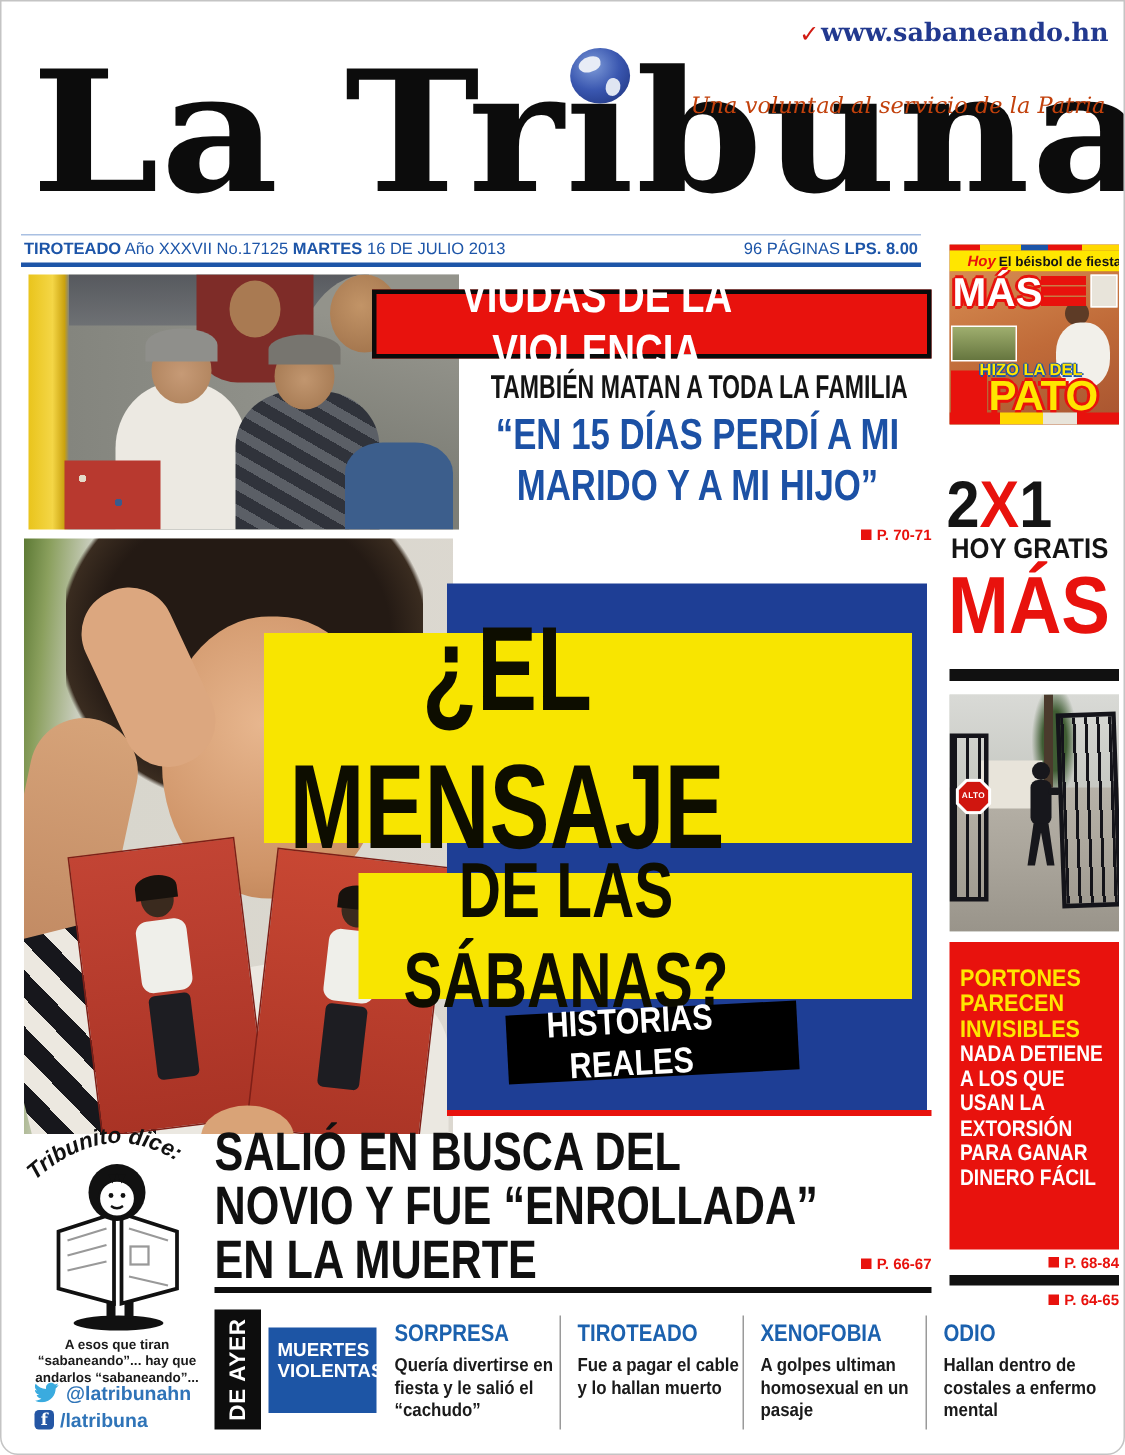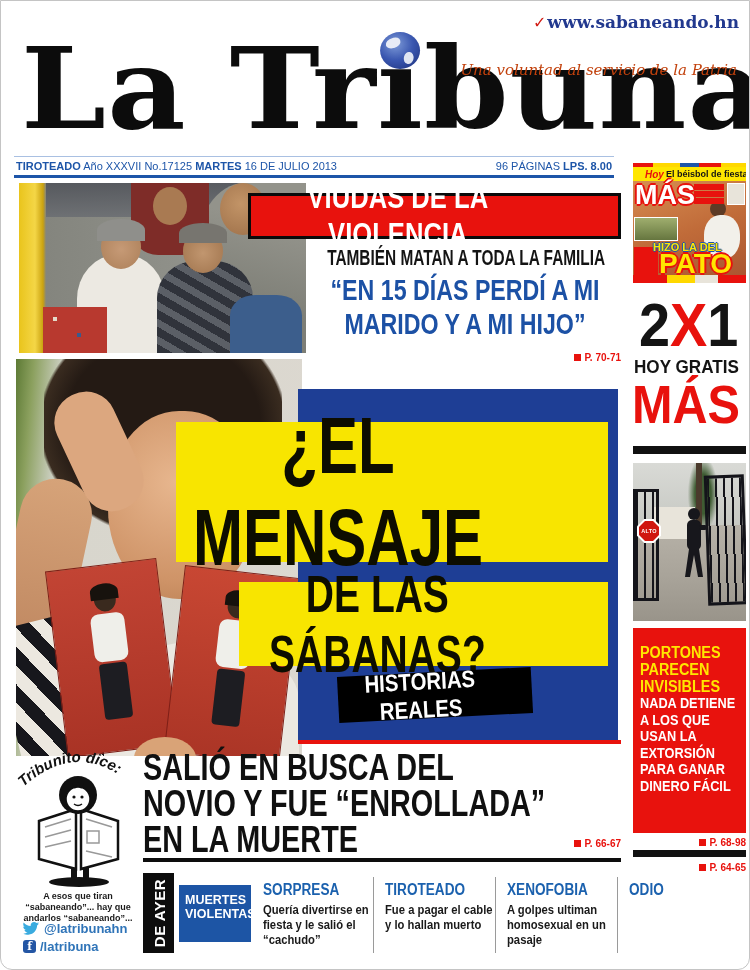--- a/index.html
+++ b/index.html
@@ -161,21 +161,21 @@
   .c-green{position:absolute;left:1px;top:36px;width:44px;height:24px;border:1px solid #fff;
            background:linear-gradient(#9fae6e,#66763f);}
   .c-red{position:absolute;left:1px;top:66px;width:24px;height:30px;background:#e8120d;}
   .c-hizo{position:absolute;left:20px;top:60px;font-size:11px;font-weight:bold;color:#ffe600;
           text-shadow:-1px 0 #1d55a8,1px 0 #1d55a8,0 -1px #1d55a8,0 1px #1d55a8;}
   .c-pato{position:absolute;left:26px;top:68px;font-size:28px;font-weight:bold;color:#ffe600;line-height:30px;
           text-shadow:-2px 0 #e8120d,2px 0 #e8120d,0 -2px #e8120d,0 2px #e8120d;}
   .c-bot{position:absolute;left:0;bottom:0;width:100%;height:8px;
          background:linear-gradient(90deg,#e8120d 0 30%,#ffd800 30% 55%,#e8e4da 55% 75%,#e8120d 75% 100%);}
 
-  .p2x1{position:absolute;left:630px;top:292px;width:115px;font-size:62px;line-height:64px;font-weight:bold;color:#141414;text-align:center;}
+  .p2x1{position:absolute;left:630px;top:304px;width:115px;font-size:44px;line-height:64px;font-weight:bold;color:#141414;}
   .p2x1 .x-red{color:#e8120d;}
   .gratis{position:absolute;left:633px;top:355px;width:112px;font-size:19px;font-weight:bold;color:#141414;}
   .masred{position:absolute;left:631px;top:374px;width:114px;font-size:54px;line-height:58px;font-weight:bold;color:#e8120d;}
   .bar1{position:absolute;left:632px;top:445px;width:113px;height:8px;background:#111;}
 
   .gate{position:absolute;left:632px;top:462px;width:113px;height:158px;overflow:hidden;background:#cfd2cc;}
   .g-sky{position:absolute;left:0;top:0;width:100%;height:64px;background:linear-gradient(#d9dad6,#c6c8c2);}
   .g-tree{position:absolute;right:28px;top:-6px;width:30px;height:74px;background:radial-gradient(#3f5c33 38%,transparent 72%);}
   .g-trunk{position:absolute;right:44px;top:0;width:6px;height:78px;background:#4a3a2c;}
   .g-ground{position:absolute;left:0;bottom:0;width:100%;height:96px;
@@ -365,20 +365,23 @@
       </div>
     <div class="b-text">
         <span class="sqz90">A golpes ultiman homosexual en un pasaje</span>
       </div>
   </div>
   <div class="bdiv" style="left:616px;"></div>
   <div class="brief" style="left:628px;width:114px;">
     <div class="b-title">
         <span class="sqz85">ODIO</span>
       </div>
+    <div class="b-text">
+        <span class="sqz90">Hallan dentro de costales a enfermo mental</span>
+      </div>
   </div>
 
   <div class="cover">
     <div class="c-top"></div>
     <div class="c-head">
       <span class="c-hoy">Hoy</span>
       <span class="c-htxt">El béisbol de fiesta</span>
     </div>
     <div class="c-photo">
       <div class="c-phead"></div>
@@ -451,20 +454,20 @@
         <span class="sqz85">EXTORSIÓN</span>
       </div>
     <div class="rb-w">
         <span class="sqz85">PARA GANAR</span>
       </div>
     <div class="rb-w">
         <span class="sqz85">DINERO FÁCIL</span>
       </div>
   </div>
   <div class="page-ref ref-6869">
-    <span class="ref-sq"></span><span>P. 68-98</span>
+    <span class="ref-sq"></span><span>P. 68-84</span>
   </div>
   <div class="bar2"></div>
   <div class="page-ref ref-6465">
     <span class="ref-sq"></span><span>P. 64-65</span>
   </div>
 
 </div>
 
 </body></html>

